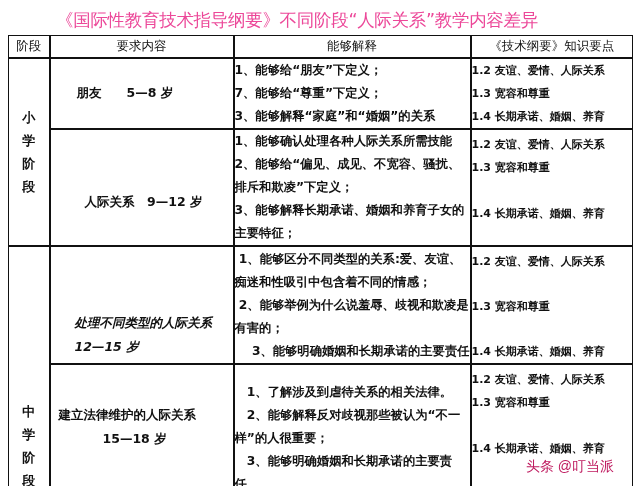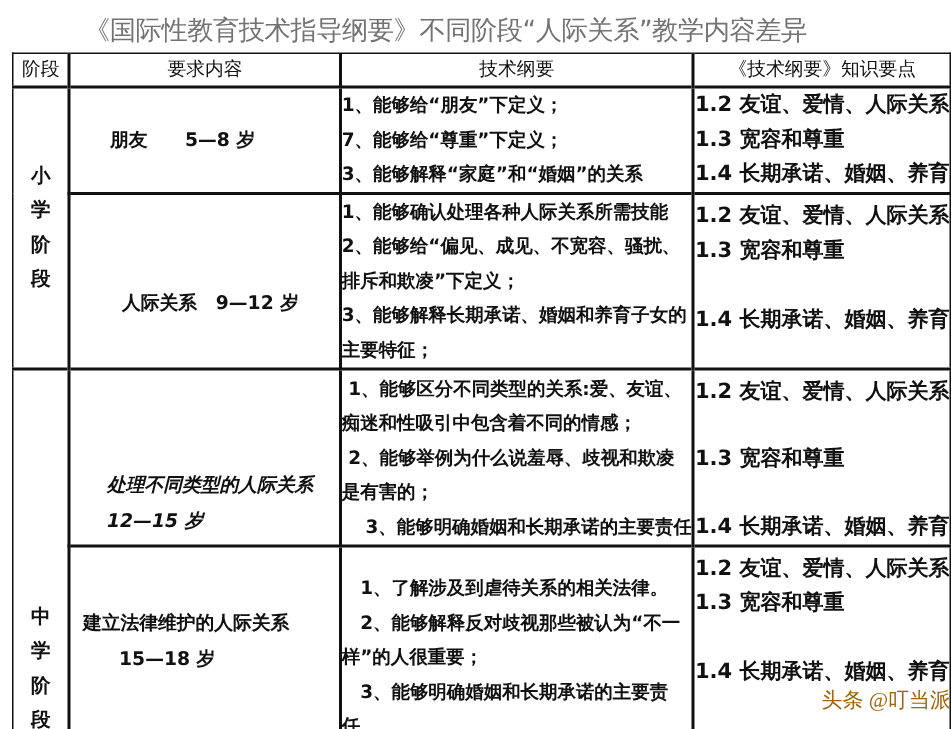--- a/index.html
+++ b/index.html
@@ -1,50 +1,50 @@
 <!DOCTYPE html>
 <html><head>
 <meta charset="utf-8">
 <style>
   html, body { margin: 0; padding: 0; background: #ffffff; }
   body { width: 634px; height: 486px; position: relative; overflow: hidden;
          font-family: "DejaVu Sans", sans-serif; color: #111; }
   .title { position: absolute; left: 56px; top: 8px; font-size: 17.5px; letter-spacing: -0.3px;
-           white-space: nowrap; color: #737373; font-family: "DejaVu Sans", sans-serif; }
+           white-space: nowrap; color: #ec4899; font-family: "DejaVu Sans", sans-serif; }
   table.grid { position: absolute; left: 8px; top: 35px; border-collapse: collapse;
                table-layout: fixed; }
   table.grid td, table.grid th { border: 1px solid #111; padding: 0; vertical-align: middle; overflow: hidden; }
   table.grid th { font-weight: normal; font-size: 12.5px; height: 21px; }
   th.c-stage { font-weight: normal; font-size: 13px; }
   .stage-cell { text-align: center; font-weight: bold; font-size: 13px; line-height: 23px; border-right: 2px solid #111 !important; }
   .req-cell { font-weight: bold; font-size: 12.5px; border-left: 2px solid #111 !important; border-right: 2px solid #111 !important; }
   .goal-cell { font-weight: bold; font-size: 12.3px; line-height: 23px; border-right: 2px solid #111 !important; white-space: normal; }
-  .know-cell { font-weight: bold; font-size: 14px; line-height: 23px; white-space: nowrap; }
+  .know-cell { font-weight: bold; font-size: 11px; line-height: 23px; white-space: nowrap; }
   .line { white-space: nowrap; overflow: hidden; }
   .wrap { white-space: normal; word-break: break-all; }
-  .watermark { position: absolute; right: 0; bottom: 10px; font-size: 14px; color: #a16207; font-weight: normal; font-family: Liberation Serif, serif; }
+  .watermark { position: absolute; right: 20px; bottom: 10px; font-size: 14px; color: #be185d; font-weight: normal; font-family: Liberation Sans, sans-serif; }
   .row-thick td { border-top: 2px solid #111 !important; }
 </style>
 </head>
 <body>
 
 <div class="title">《国际性教育技术指导纲要》不同阶段“人际关系”教学内容差异</div>
 
 <table class="grid">
   <colgroup>
     <col style="width:41px">
     <col style="width:184px">
     <col style="width:237px">
     <col style="width:162px">
   </colgroup>
   <thead>
     <tr>
       <th class="c-stage">阶段</th>
       <th style="border-left:2px solid #111;border-right:2px solid #111;">要求内容</th>
-      <th style="border-right:2px solid #111;">技术纲要</th>
+      <th style="border-right:2px solid #111;">能够解释</th>
       <th>《技术纲要》知识要点</th>
     </tr>
   </thead>
   <tbody>
 
     <tr class="row-thick" style="height:71px;">
       <td class="stage-cell" rowspan="2">
         <div>小</div>
         <div>学</div>
         <div>阶</div>
@@ -103,21 +103,21 @@
         <div style="height:22px"></div>
         <div class="line">1.3 宽容和尊重</div>
         <div style="height:22px"></div>
         <div class="line">1.4 长期承诺、婚姻、养育</div>
       </td>
     </tr>
 
     <tr class="row-thick" style="height:118px;">
       <td class="req-cell" style="line-height:24px;padding-bottom:8px;">
         <div style="padding-left:8px;">建立法律维护的人际关系</div>
-        <div style="padding-left:32px;">15—18 岁</div>
+        <div style="padding-left:52px;">15—18 岁</div>
       </td>
       <td class="goal-cell">
         <div class="line" style="white-space:pre;margin-top:16px;">　1、了解涉及到虐待关系的相关法律。</div>
         <div class="wrap" style="white-space:pre-wrap;">　2、能够解释反对歧视那些被认为“不一样”的人很重要；</div>
         <div class="wrap" style="white-space:pre-wrap;">　3、能够明确婚姻和长期承诺的主要责任。</div>
       </td>
       <td class="know-cell" style="vertical-align:top;padding-top:3px;position:relative;">
         <div class="line">1.2 友谊、爱情、人际关系</div>
         <div class="line">1.3 宽容和尊重</div>
         <div style="height:23px"></div>

